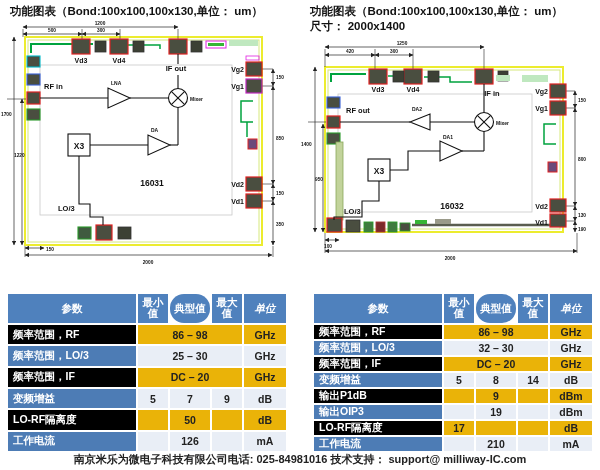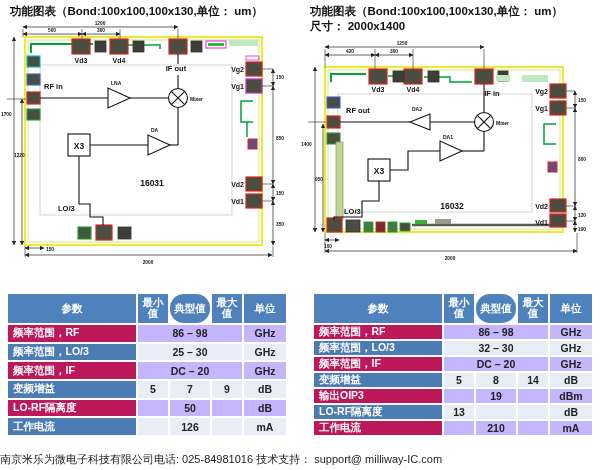--- a/index.html
+++ b/index.html
@@ -15,27 +15,27 @@
   .bigtxt{font-size:7.5px;font-weight:bold;}
   .blktxt{font-size:5px;font-weight:bold;}
   .chipid{font-size:8.5px;font-weight:bold;}
   .x3txt{font-size:8.5px;font-weight:bold;}
   .tables{display:flex;justify-content:space-between;padding:0 6px;}
   table.spec{border-collapse:separate;border-spacing:2px;table-layout:fixed;}
   table.spec th{background:#4f81bd;color:#fff;font-size:10.5px;line-height:1.1;padding:3px 0;text-align:center;word-break:break-all;font-weight:bold;}
   table.spec th.h-param{width:128px;}
   table.spec th.h-val{width:30px;}
   table.spec th.h-val.wide{width:40px;border-radius:14px;}
-  table.spec th.h-unit{width:42px;}
+  table.spec th.h-unit{width:42px;font-style:italic;}
   table.spec td{height:14px;font-size:10.5px;font-weight:bold;padding:0;}
-  table.spec td.param{background:#be185d;color:#fff;text-align:left;padding-left:5px;}
+  table.spec td.param{background:#000000;color:#fff;text-align:left;padding-left:5px;}
   table.spec tr:nth-child(even) td.param{background:#4d7cb5;}
-  table.spec td.val{background:#c4b5fd;color:#222;text-align:center;}
+  table.spec td.val{background:#eab308;color:#222;text-align:center;}
   table.spec tr:nth-child(even) td.val{background:#e9eef6;}
-  .footer{position:absolute;left:0;bottom:3px;width:100%;font-weight:normal;font-size:11px;color:#222;}
+  .footer{position:absolute;left:0;bottom:3px;width:100%;text-align:center;font-weight:bold;font-size:11px;color:#222;}
 </style>
 </head>
 <body>
 
 <div class="page">
   <div class="top">
 
     <div class="panel">
       <div class="title">
         <div>功能图表（Bond:100x100,100x130,单位： um）</div>
@@ -372,29 +372,36 @@
             <td class="val">GHz</td>
           </tr>
           <tr>
             <td class="param">变频增益</td>
             <td class="val">5</td>
             <td class="val">8</td>
             <td class="val">14</td>
             <td class="val">dB</td>
           </tr>
           <tr>
+            <td class="param">输出P1dB</td>
+            <td class="val"></td>
+            <td class="val">9</td>
+            <td class="val"></td>
+            <td class="val">dBm</td>
+          </tr>
+          <tr>
             <td class="param">输出OIP3</td>
             <td class="val"></td>
             <td class="val">19</td>
             <td class="val"></td>
             <td class="val">dBm</td>
           </tr>
           <tr>
             <td class="param">LO-RF隔离度</td>
-            <td class="val">13</td>
+            <td class="val">17</td>
             <td class="val"></td>
             <td class="val"></td>
             <td class="val">dB</td>
           </tr>
           <tr>
             <td class="param">工作电流</td>
             <td class="val"></td>
             <td class="val">210</td>
             <td class="val"></td>
             <td class="val">mA</td>

